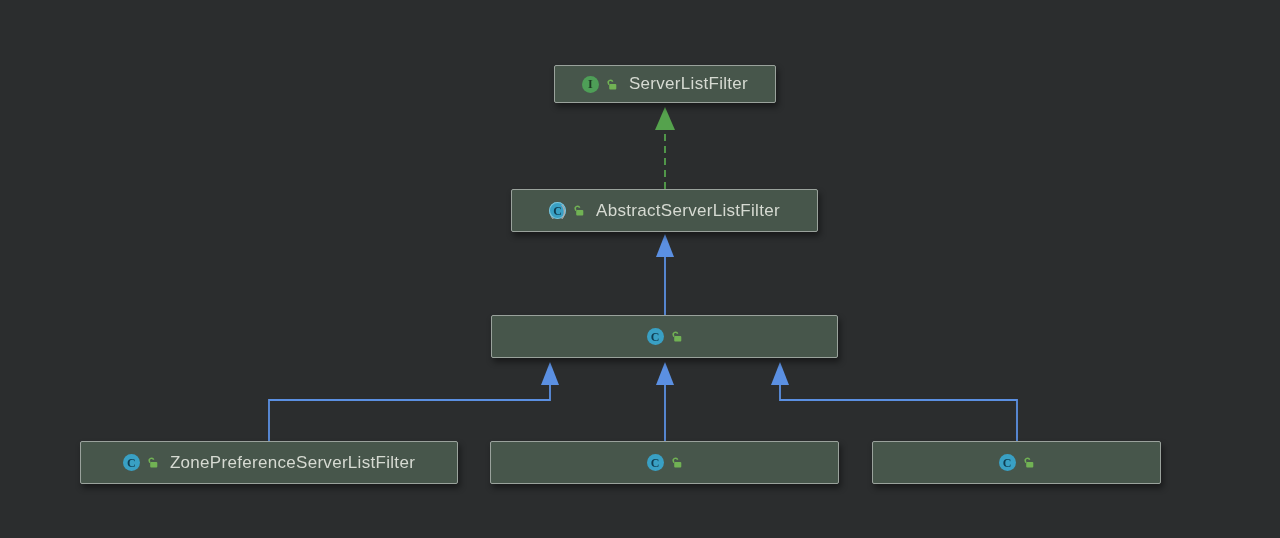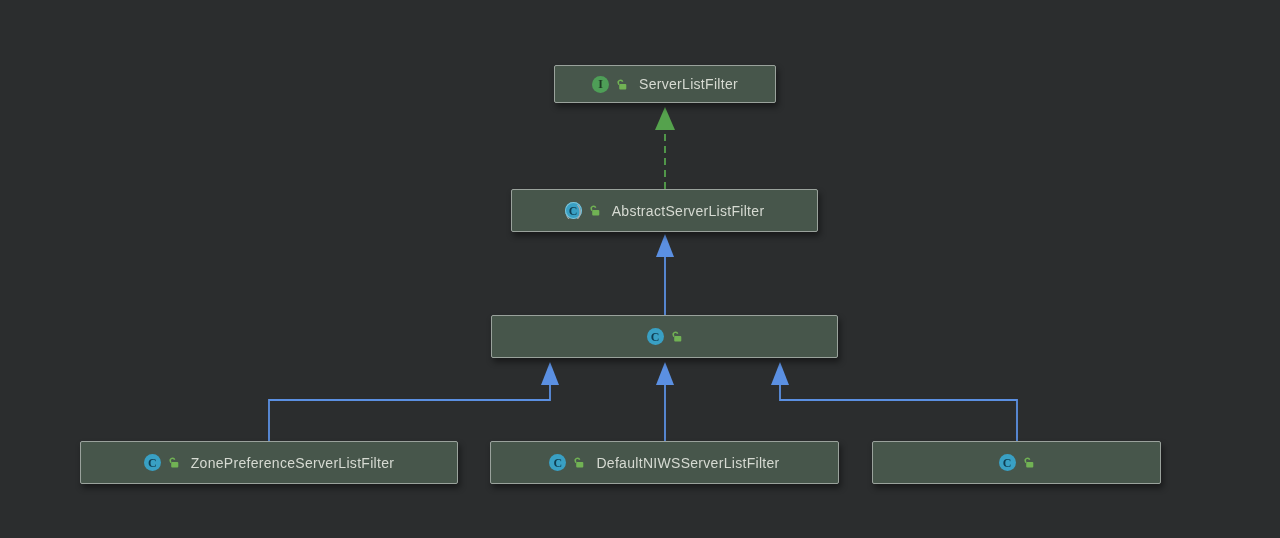--- a/index.html
+++ b/index.html
@@ -26,21 +26,21 @@
     background: #47564b;
     border: 1px solid #9aa29c;
     border-radius: 2px;
     box-shadow: 2px 4px 6px rgba(0,0,0,0.45);
     cursor: default;
     padding: 0 10px;
     white-space: nowrap;
   }
   .node .label {
     color: #d6dad2;
-    font-size: 14px;
+    font-size: 17px;
     letter-spacing: 0.3px;
     margin-left: 4px;
   }
   .badge {
     width: 17px;
     height: 17px;
     border-radius: 50%;
     display: inline-flex;
     align-items: center;
     justify-content: center;
@@ -148,21 +148,20 @@
   </div>
 
   <div class="node" style="left:490px; top:441px; width:349px; height:43px;">
     <span class="icon-cluster">
       <span class="badge cls">C</span>
       <svg class="lock" width="13" height="13" viewBox="0 0 13 13">
         <path d="M3.4 6.1 V4.5 a2.3 2.3 0 0 1 4.6 0" fill="none" stroke="#71b254" stroke-width="1.5" transform="rotate(-20 5.7 5)"></path>
         <rect x="4.2" y="5.9" width="7.1" height="5.7" rx="1" fill="#71b254"></rect>
       </svg>
     </span>
-    <span class="label">DefaultNIWSServerListFilter</span>
   </div>
 
   <div class="node" style="left:872px; top:441px; width:289px; height:43px;">
     <span class="icon-cluster">
       <span class="badge cls">C</span>
       <svg class="lock" width="13" height="13" viewBox="0 0 13 13">
         <path d="M3.4 6.1 V4.5 a2.3 2.3 0 0 1 4.6 0" fill="none" stroke="#71b254" stroke-width="1.5" transform="rotate(-20 5.7 5)"></path>
         <rect x="4.2" y="5.9" width="7.1" height="5.7" rx="1" fill="#71b254"></rect>
       </svg>
     </span>

